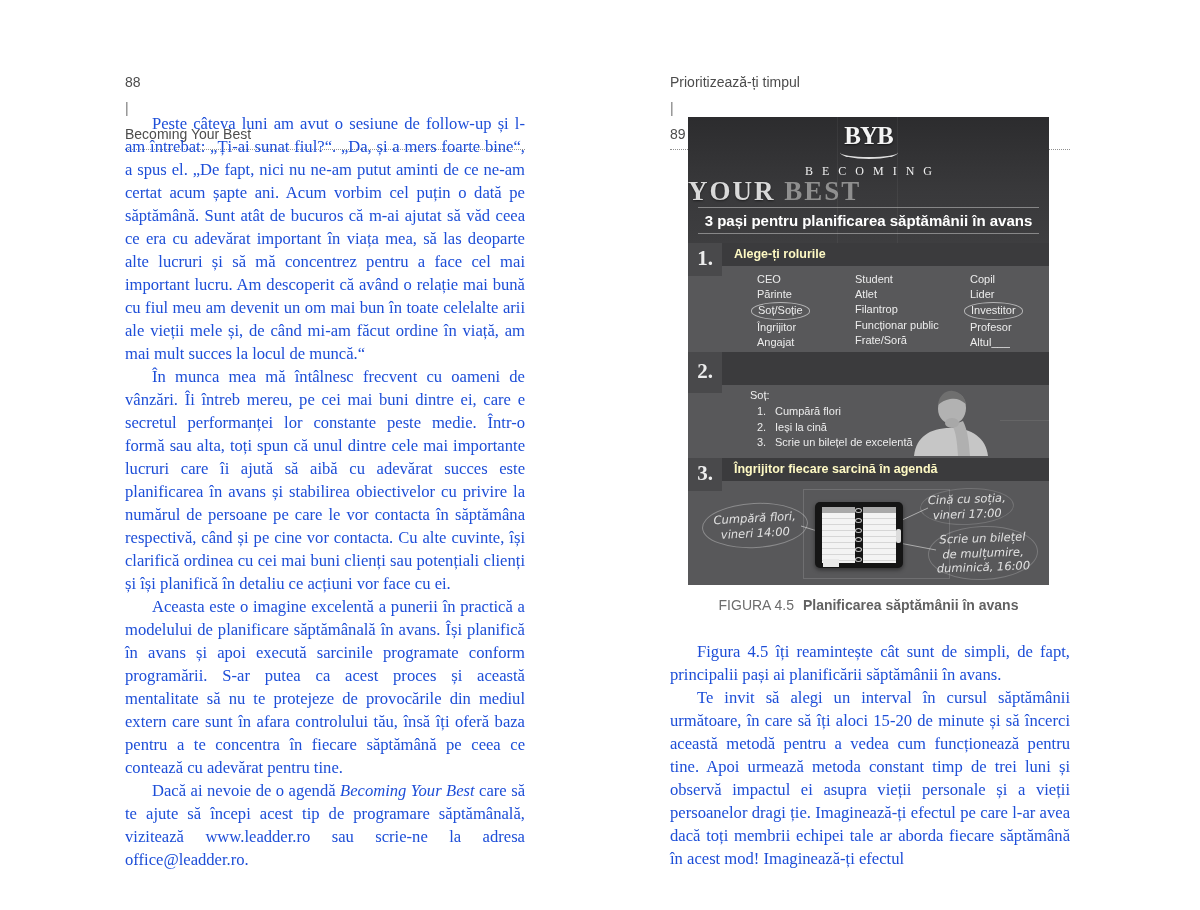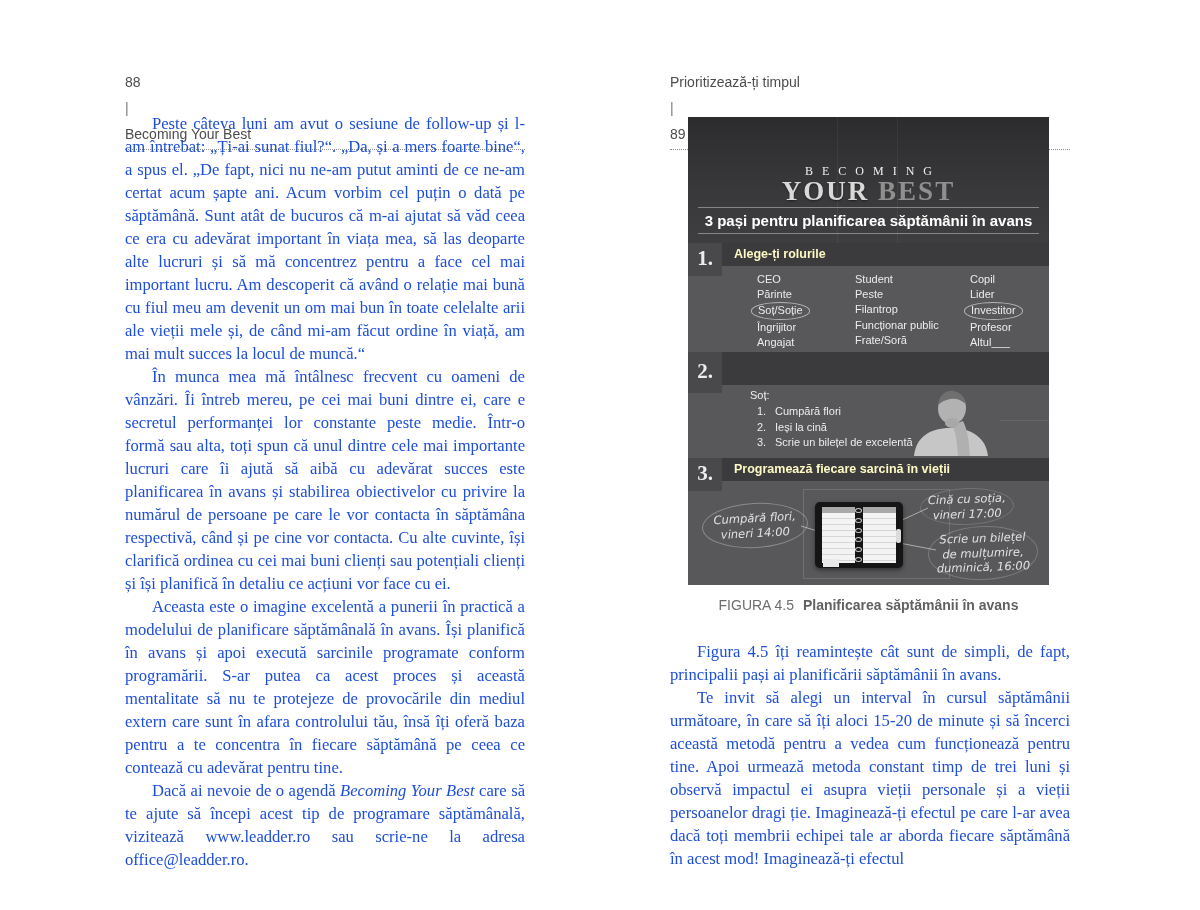--- a/index.html
+++ b/index.html
@@ -34,21 +34,21 @@
   .gv1 { left:149px; } .gv2 { left:209px; }
 
   .logo { position:absolute; top:5px; left:0; width:100%; text-align:center; }
   .logo-text { font-family:"Liberation Serif", serif; font-weight:bold; font-size:25px;
                letter-spacing:-1px; color:#f4f4f4; text-shadow:0 1px 2px rgba(0,0,0,.6); }
   .logo-swoosh { position:absolute; left:calc(50% - 29px); top:24px; width:58px; height:13px;
                  border-bottom:2px solid #dedede; border-radius:50%; }
   .brand-top { position:absolute; top:47px; width:100%; text-align:center;
                font-family:"Liberation Serif", serif; font-size:12px; letter-spacing:9px;
                text-indent:9px; color:#f0f0f0; }
-  .brand-main { position:absolute; top:59px; width:100%; text-align:center;
+  .brand-main { position:absolute; top:59px; width:100%; text-align:left;
                 font-family:"Liberation Serif", serif; font-weight:bold; font-size:27px;
                 letter-spacing:2px; }
   .brand-main .w1 { color:#d9d9d9; text-shadow:0 1px 2px rgba(0,0,0,.5); }
   .brand-main .w2 { color:#8f8f8f; }
   .rule { position:absolute; left:10px; right:10px; height:1px; background:#b9b9b9; opacity:.6; }
   .rule1 { top:90px; } .rule2 { top:116px; }
   .fig-title { position:absolute; top:93px; width:100%; text-align:center;
                font-weight:bold; font-size:15px; line-height:22px; color:#ffffff; }
 
   .step-bar { position:absolute; left:0; width:361px; background:#3b3b3d; }
@@ -137,20 +137,24 @@
       <span class="sep">|</span>
       <span>89</span>
     </div>
   </div>
 
   <div class="figure">
 
     <div class="banner">
       <div class="gridline gv1"></div>
       <div class="gridline gv2"></div>
+      <div class="logo">
+        <span class="logo-text">BYB</span>
+        <span class="logo-swoosh"></span>
+      </div>
       <div class="brand-top">BECOMING</div>
       <div class="brand-main">
         <span class="w1">YOUR</span>
         <span class="w2">BEST</span>
       </div>
       <div class="rule rule1"></div>
       <div class="fig-title">3 pași pentru planificarea săptămânii în avans</div>
       <div class="rule rule2"></div>
     </div>
 
@@ -160,21 +164,21 @@
 
     <div class="role-col rc1">
       <span>CEO</span>
       <span>Părinte</span>
       <span class="circled">Soț/Soție</span>
       <span>Îngrijitor</span>
       <span>Angajat</span>
     </div>
     <div class="role-col rc2">
       <span>Student</span>
-      <span>Peste</span>
+      <span>Atlet</span>
       <span>Filantrop</span>
       <span>Funcționar public</span>
       <span>Frate/Soră</span>
     </div>
     <div class="role-col rc3">
       <span>Copil</span>
       <span>Lider</span>
       <span class="circled">Investitor</span>
       <span>Profesor</span>
       <span>Altul___</span>
@@ -205,21 +209,21 @@
         <path d="M38 20 C39 10 46 5 53 6 C60 7 65 12 66 19 C60 14 56 13 50 14 C45 15 41 17 38 20 Z" fill="#6f6f6f"></path>
         <path d="M14 71 C16 52 30 43 50 43 C72 43 86 53 88 71 Z" fill="#c6c6c6"></path>
         <path d="M58 71 C57 56 56 47 52 40 L63 36 C68 46 69 58 70 71 Z" fill="#b0b0b0"></path>
         <ellipse cx="52" cy="38" rx="7" ry="5" fill="#a8a8a8"></ellipse>
       </svg>
     </div>
     <div class="photo-hline"></div>
 
     <div class="step-bar sb3"></div>
     <div class="step-num sn3">3.</div>
-    <div class="step-label sl3">Programează fiecare sarcină în vieții</div>
+    <div class="step-label sl3">Îngrijitor fiecare sarcină în agendă</div>
 
     <div class="agenda-frame"></div>
 
     <svg class="connectors" viewBox="0 0 361 103">
       <line x1="113" y1="44" x2="152" y2="56" stroke="#cfcfcf" stroke-width="1" opacity="0.7"></line>
       <line x1="240" y1="26" x2="197" y2="46" stroke="#cfcfcf" stroke-width="1" opacity="0.7"></line>
       <line x1="248" y1="68" x2="206" y2="60" stroke="#cfcfcf" stroke-width="1" opacity="0.7"></line>
     </svg>
 
     <div class="planner">

